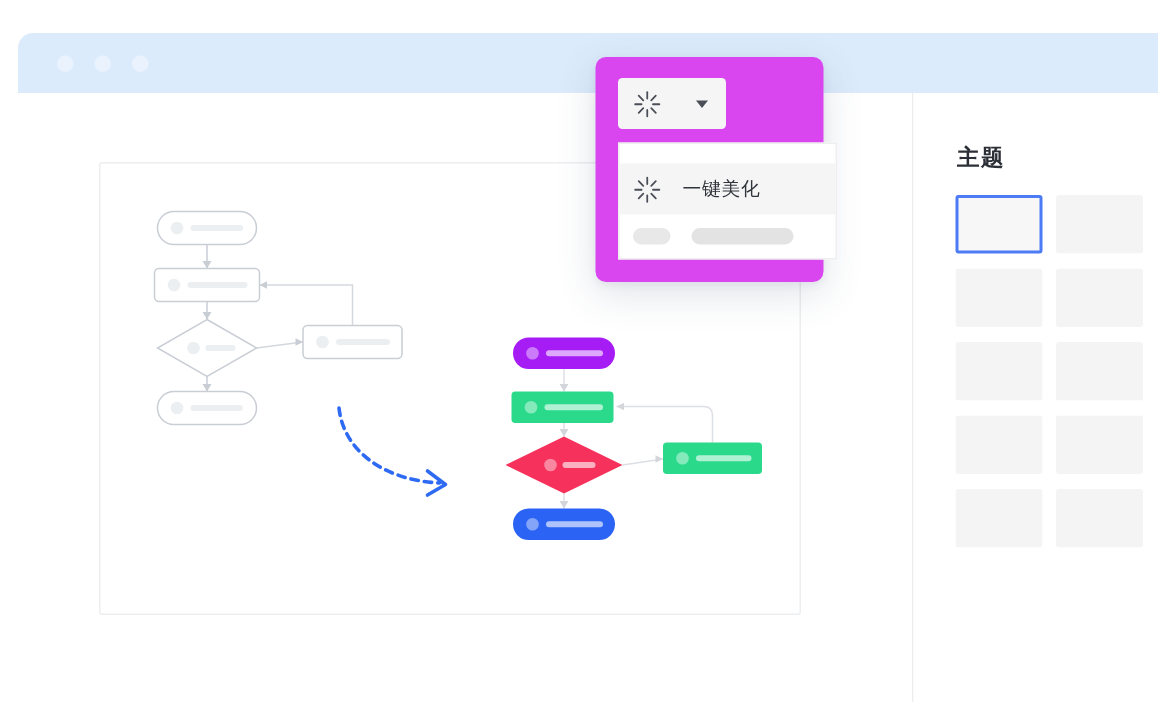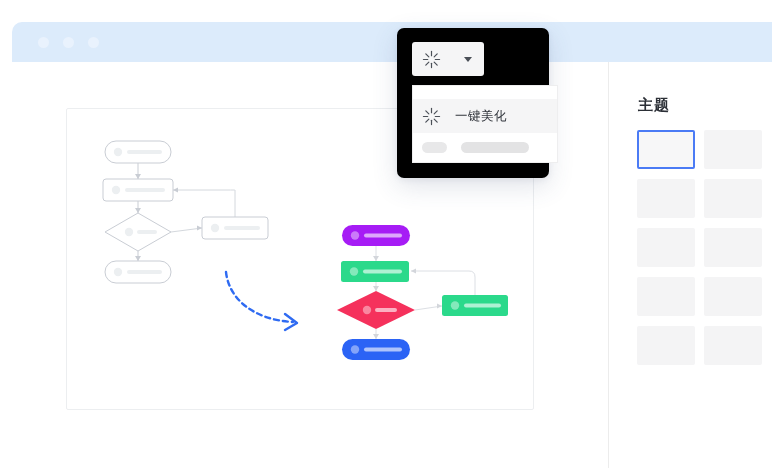--- a/index.html
+++ b/index.html
@@ -108,23 +108,23 @@
     border-radius: 2px;
   }
   .theme-thumb.selected {
     background: #f7f7f8;
     border: 2px solid #4b7bf5;
   }
 
   
   .dropdown-card {
     position: absolute;
-    left: 397px; top: 28px;
+    left: 397px; top: 38px;
     width: 152px; height: 150px;
-    background: #000000;
+    background: #d946ef;
     border-radius: 7px;
     box-shadow: 0 8px 26px rgba(60,80,120,0.16), 0 2px 6px rgba(60,80,120,0.08);
     z-index: 40;
   }
   .dd-trigger {
     position: absolute;
     left: 15px; top: 14px;
     width: 72px; height: 34px;
     background: #f5f5f6;
     border-radius: 3px;

